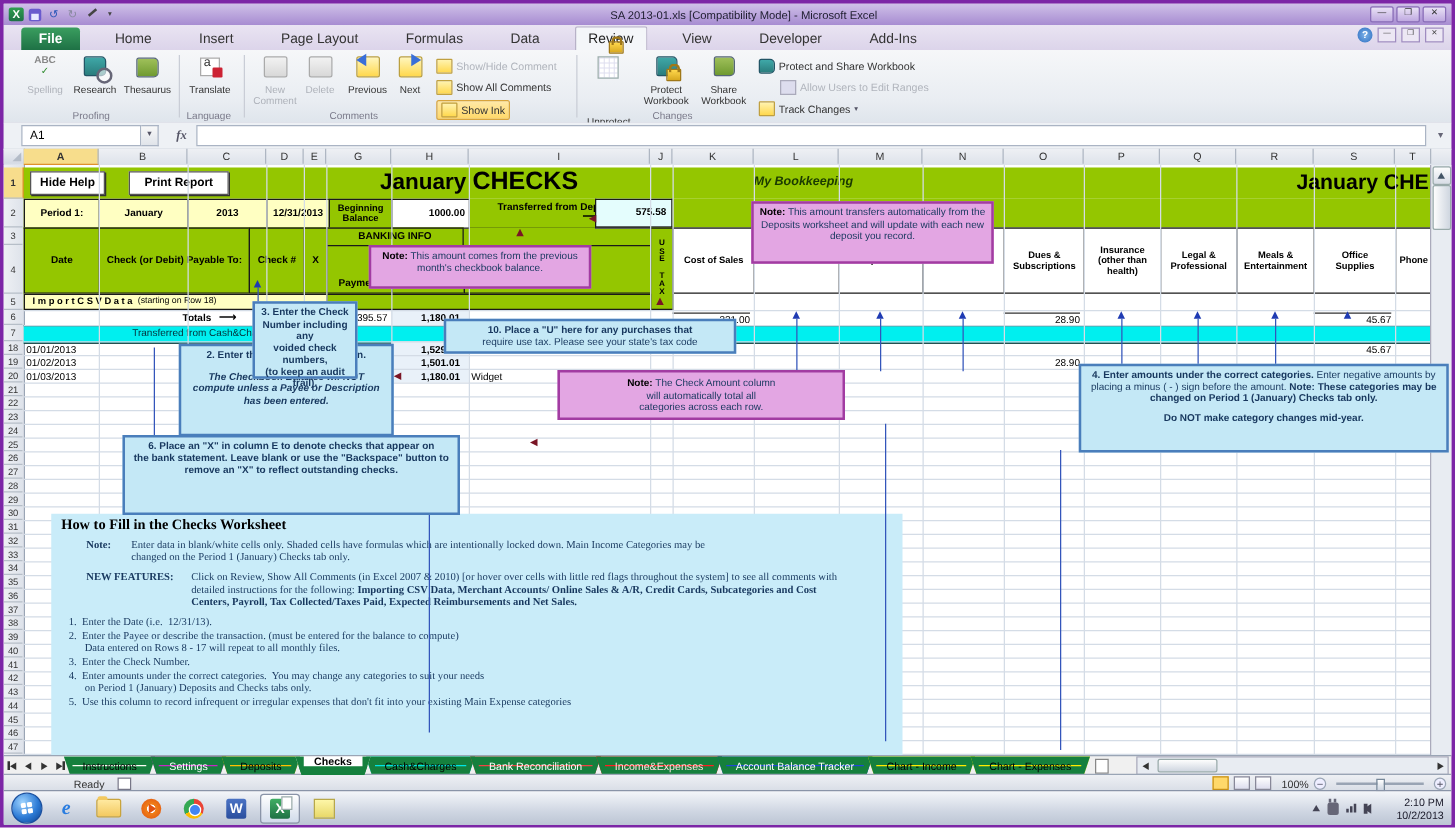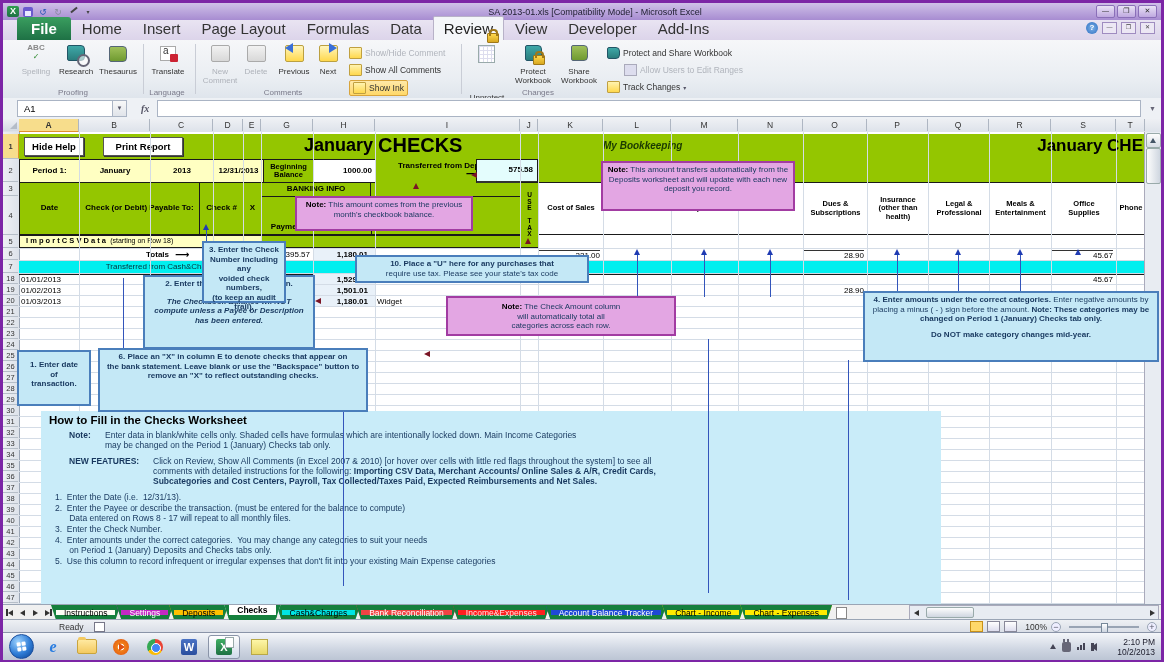--- a/index.html
+++ b/index.html
@@ -19,21 +19,21 @@
   .undo{color:#2a56b8;} .redo{color:#8a8aa0;}
   .penq{width:10px;height:10px;position:relative;}
   .penq:after{content:"";position:absolute;left:2px;top:2px;width:8px;height:2px;background:#444;transform:rotate(-40deg);}
   .title-text{flex:1;text-align:center;font-size:9px;}
   .winbtns{display:flex;gap:2px;padding-right:4px;}
   .winbtn{width:17px;height:11px;background:linear-gradient(#e9e2f5,#bfa9e0);border:1px solid #8a6fb8;border-radius:2px;
     font-size:7px;line-height:10px;text-align:center;color:#333;}
 
   
   .tabrow{left:0;right:0;top:17px;height:20px;background:linear-gradient(#e9e4f2,#dcd4ea);display:flex;align-items:flex-end;}
-  .rtab{padding:3px 10px 3px 10px;font-size:15px;color:#333;margin-right:1px;}
+  .rtab{padding:3px 10px 3px 10px;font-size:11px;color:#333;margin-right:18px;}
   .rtab.file{background:linear-gradient(#3a9e5f,#1e7145);color:#fff;font-weight:bold;border-radius:3px 3px 0 0;margin-left:14px;padding:3px 14px;}
   .rtab.active{background:#f4f6f9;border:1px solid #b8b2c8;border-bottom:none;border-radius:2px 2px 0 0;color:#222;}
   .tabrow-right{position:absolute;right:6px;top:19px;display:flex;gap:4px;align-items:center;}
   .helpq{width:12px;height:12px;border-radius:50%;background:radial-gradient(#7fb3e8,#2a6cc0);color:#fff;font-size:8px;font-weight:bold;text-align:center;line-height:12px;}
   .miniwb{width:13px;height:10px;background:#ece7f4;border:1px solid #9f8cc0;font-size:6px;line-height:9px;text-align:center;color:#444;}
 
   
   .ribbon{left:0;right:0;top:37px;height:58px;background:linear-gradient(#f6f7f9,#e9edf2 70%,#dfe5ec);border-bottom:1px solid #b8b2c8;}
   .rgroup-label{position:absolute;bottom:1px;font-size:8px;color:#7a7a8a;text-align:center;}
   .gsep{position:absolute;top:4px;bottom:4px;width:1px;background:#c9cdd6;}
@@ -125,21 +125,21 @@
   .vs-btn:after{content:"";position:absolute;left:3px;top:4px;border-left:3px solid transparent;border-right:3px solid transparent;border-bottom:5px solid #456;}
   .vs-thumb{position:absolute;left:1px;top:16px;width:13px;height:34px;background:linear-gradient(90deg,#fdfdfd,#cfd6e0);border:1px solid #9aa;border-radius:2px;}
 
   
   .tabsbar{left:0;right:0;top:601px;height:15px;background:#f0f0f0;border-top:1px solid #9aa5b5;display:flex;align-items:stretch;}
   .navbtn{width:13px;height:100%;display:flex;align-items:center;justify-content:center;}
   .navtri{width:0;height:0;border-top:3px solid transparent;border-bottom:3px solid transparent;}
   .ntl{border-right:5px solid #333;} .ntr{border-left:5px solid #333;}
   .navbar-edge{width:2px;height:7px;background:#333;}
   .stab{height:100%;display:flex;align-items:center;justify-content:center;font-size:8.5px;padding:0 8px;
-    clip-path:polygon(0 0,100% 0,calc(100% - 5px) 100%,5px 100%);margin-left:-4px;border:5px solid #15803d;box-sizing:border-box;}
+    clip-path:polygon(0 0,100% 0,calc(100% - 5px) 100%,5px 100%);margin-left:-4px;border:7px solid #15803d;box-sizing:border-box;}
   .stab.active{font-weight:bold;z-index:3;border-top:none;}
   .inssheet{width:18px;height:100%;display:flex;align-items:center;justify-content:center;}
   .inssheet .pg{width:9px;height:10px;background:#fff;border:1px solid #888;}
   .hscroll{position:absolute;right:2px;top:602px;width:248px;height:13px;background:#e8ecf2;border:1px solid #aab;display:flex;align-items:center;}
   .hs-thumb{position:absolute;left:16px;width:46px;height:9px;background:linear-gradient(#fdfdfd,#cfd6e0);border:1px solid #9aa;border-radius:2px;}
   .hs-btn{width:12px;height:11px;display:flex;align-items:center;justify-content:center;}
 
   
   .statusbar{left:0;right:0;top:616px;height:13px;background:linear-gradient(#eef0f4,#d8dde6);border-top:1px solid #9aa5b5;
     display:flex;align-items:center;font-size:8.5px;color:#333;}
@@ -515,44 +515,41 @@
         <div class="vline-b" style="left: 767px; top: 123px; height: 42px;"></div>
         <div class="tri up-b" style="left: 891px; top: 117px;"></div>
         <div class="vline-b" style="left: 894px; top: 123px; height: 42px;"></div>
         <div class="tri up-b" style="left: 952px; top: 117px;"></div>
         <div class="vline-b" style="left: 955px; top: 123px; height: 42px;"></div>
         <div class="tri up-b" style="left: 1014px; top: 117px;"></div>
         <div class="vline-b" style="left: 1017px; top: 123px; height: 42px;"></div>
         <div class="tri up-b" style="left: 1072px; top: 117px;"></div>
       </div>
 
-    <div class="howto" style="left:38px;top:279px;width:900px;height:193px;">
+    <div class="howto" style="left:38px;top:279px;width:681px;height:193px;font-family:Liberation Serif, serif;">
       <div class="howto-title">How to Fill in the Checks Worksheet</div>
       <div class="hpar" style="padding-left:28px;width:560px;">
         <div class="hlabel" style="width:36px;">Note:</div>
         <div style="width:480px;">Enter data in blank/white cells only. Shaded cells have formulas which are intentionally locked down. Main Income Categories may be changed on the Period 1 (January) Checks tab only.</div>
       </div>
       <div class="hpar" style="padding-left:28px;width:620px;">
         <div class="hlabel" style="width:84px;">NEW FEATURES:</div>
         <div style="width:520px;"><span>Click on Review, Show All Comments (in Excel 2007 &amp; 2010) [or hover over cells with little red flags throughout the system]  to see all comments with detailed instructions for the following:  </span><b>Importing CSV Data, Merchant Accounts/ Online Sales &amp; A/R,  Credit Cards, Subcategories and Cost Centers,  Payroll, Tax Collected/Taxes Paid, Expected Reimbursements and Net Sales.</b></div>
       </div>
       <div style="padding-left:14px;" id="howtoItems">
           <div class="hitem pw">1.  Enter the Date (i.e.  12/31/13).</div>
           <div class="hitem pw">2.  Enter the Payee or describe the transaction. (must be entered for the balance to compute)
       Data entered on Rows 8 - 17 will repeat to all monthly files.</div>
           <div class="hitem pw">3.  Enter the Check Number.</div>
           <div class="hitem pw">4.  Enter amounts under the correct categories.  You may change any categories to suit your needs
       on Period 1 (January) Deposits and Checks tabs only.</div>
           <div class="hitem pw">5.  Use this column to record infrequent or irregular expenses that don't fit into your existing Main Expense categories</div>
         </div>
     </div>
 
-    <div class="callout ml" style="left:14px;top:218px;width:74px;height:56px;padding-top:8px;">1. Enter date
-of
-transaction.</div>
     <div class="callout" style="left:140px;top:143px;width:172px;height:74px;">
       <div>
         <div>2. Enter the Payee or Description.</div>
         <div class="ml" style="font-style:italic;margin-top:8px;">The Checkbook Balance wil NOT
 compute unless a Payee or Description
 has been entered.</div>
       </div>
     </div>
     <div class="callout ml" style="left:199px;top:109px;width:84px;height:62px;">3. Enter the Check
 Number including any

